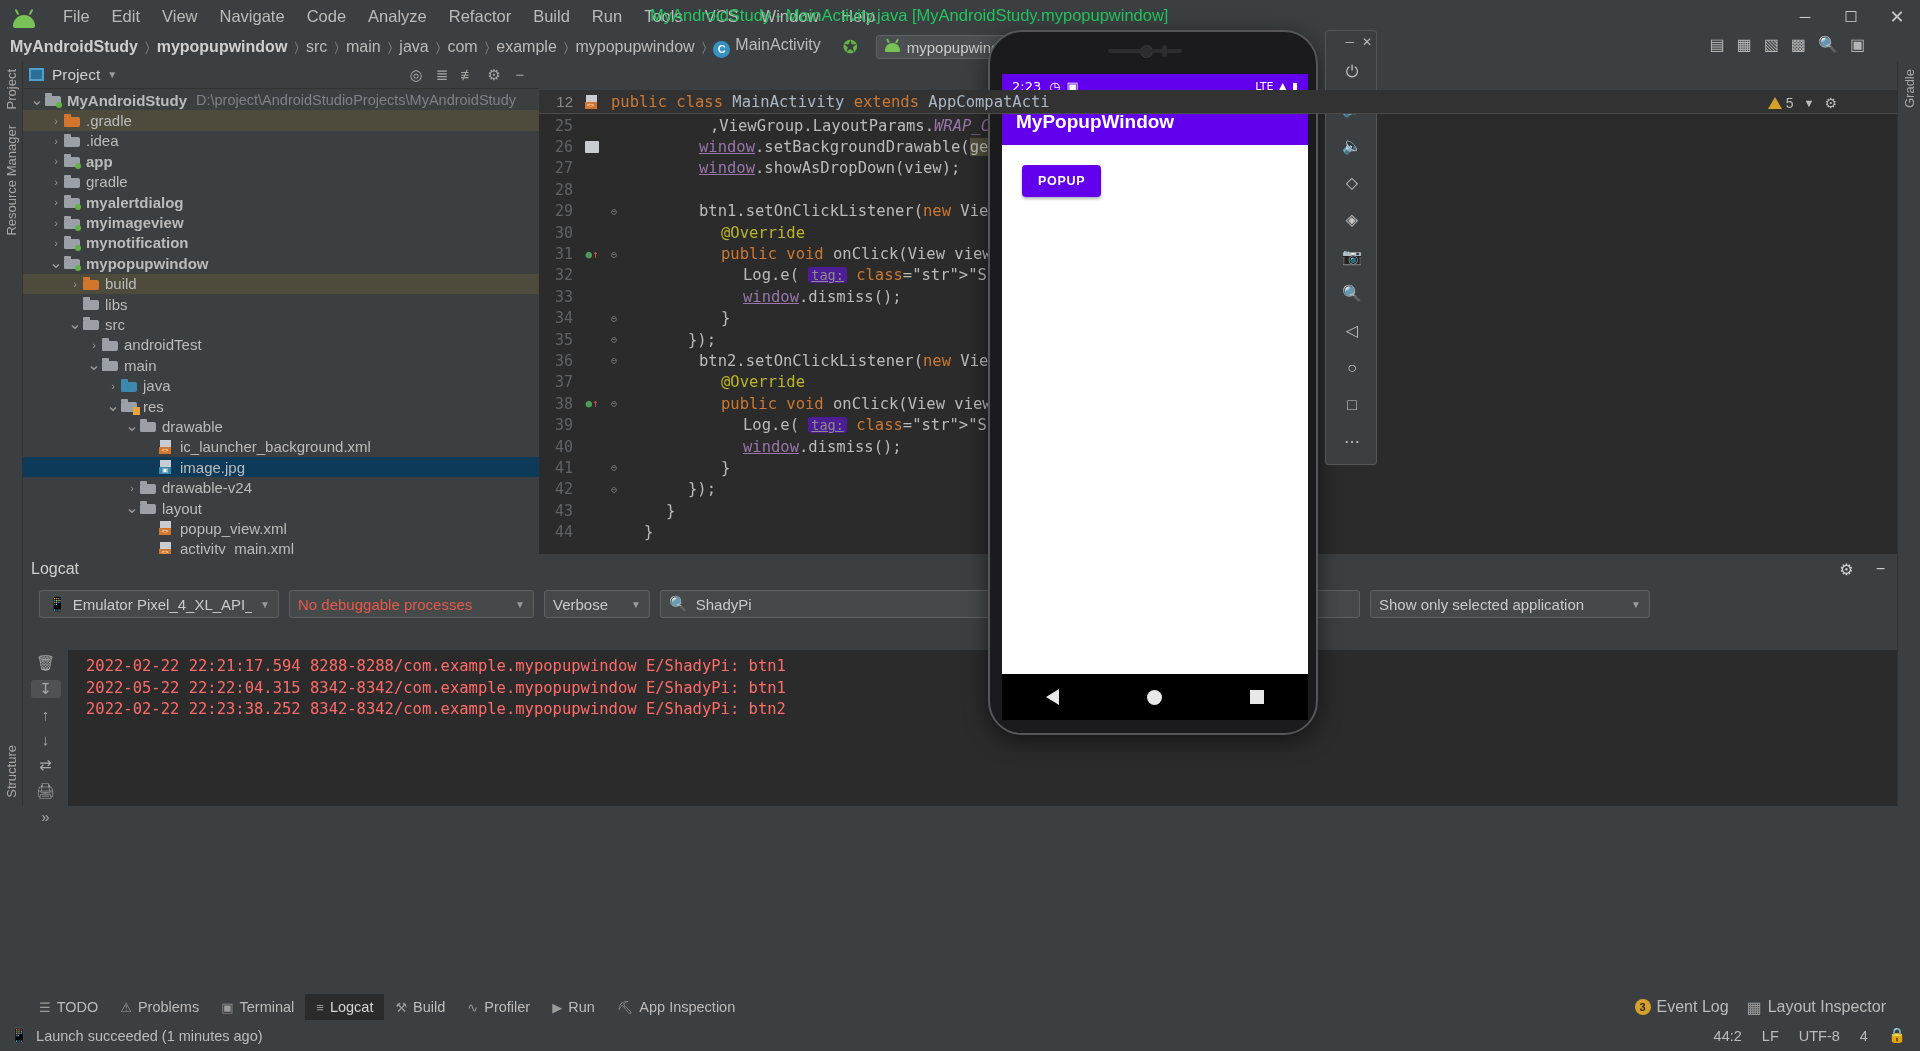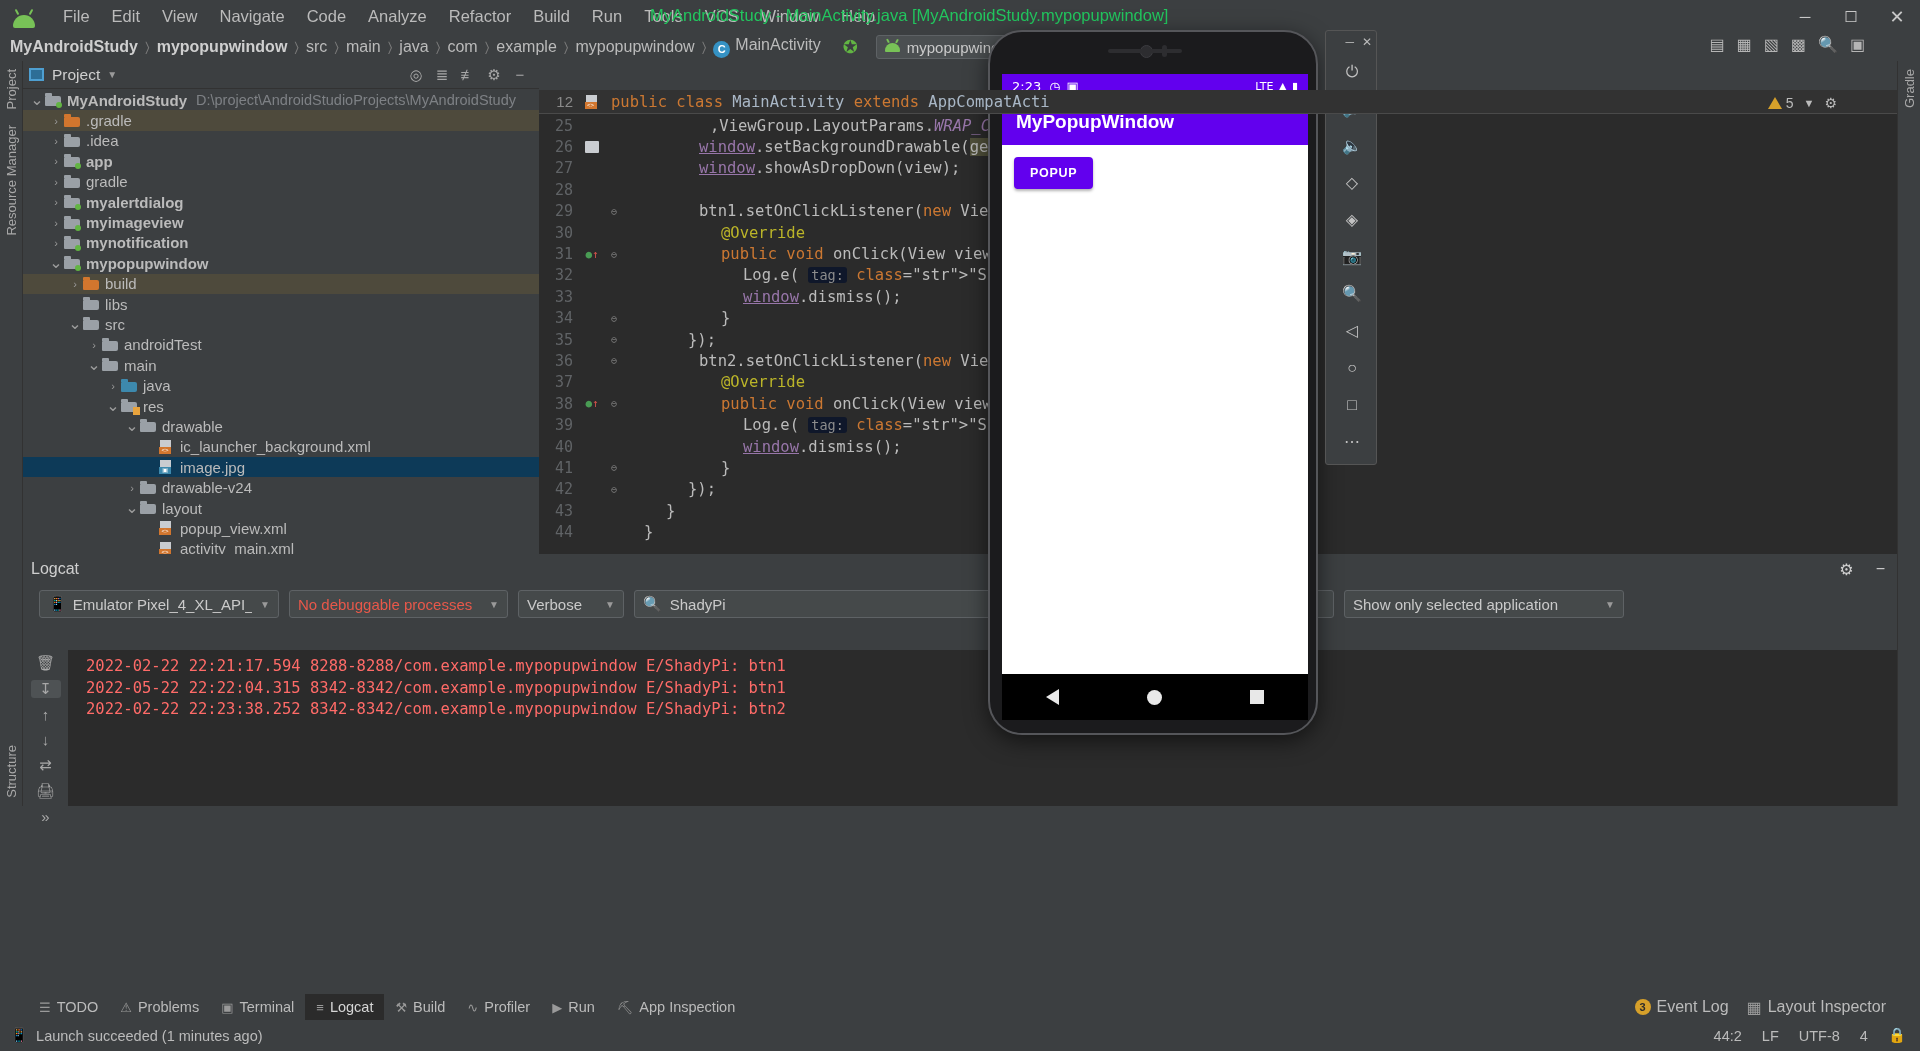--- a/index.html
+++ b/index.html
@@ -79,21 +79,21 @@
   #editor { position:absolute; left:539px; top:61px; right:23px; height:493px; background:#2b2b2b; }
   #editor-tabrow { height:29px; background:#3c3f41; display:flex; align-items:center; }
   #code-area { position:absolute; top:29px; left:0; right:0; bottom:0; background:#2b2b2b; overflow:hidden;}
   .cl { height:21.4px; display:flex; align-items:center; font-family:"DejaVu Sans Mono", monospace; font-size:15.5px; white-space:pre;}
   .gut { width:42px; text-align:right; color:#606366; padding-right:8px; flex:0 0 42px; font-size:15px;}
   .gicon { width:22px; flex:0 0 22px; display:flex; align-items:center; justify-content:center; }
   .fold-mark{ width:22px;flex:0 0 22px; text-align:center; color:#7b7b7b; font-size:10px;}
   .code { padding-left:8px; }
   .kw { color:#cc7832; }
   .typ { color:#a9b7c6; } .ann{color:#bbb529;} .stat{color:#9876aa;font-style:italic;}
-  .hint { background:#0f172a; color:#8c8c8c; border-radius:3px; padding:0 3px; font-size:13.5px;}
+  .hint { background:#4c1d95; color:#8c8c8c; border-radius:3px; padding:0 3px; font-size:13.5px;text-decoration:underline;}
   .hl { background:#50503a; }
   .under { text-decoration:underline; color:#9876aa; }
   #top-sticky { position:absolute; top:29px; left:0; right:0; height:24px; background:#323232;
                 border-bottom:1px solid #4a4a4a; display:flex; align-items:center; z-index:5;}
   #warn-badge { position:absolute; right:60px; top:34px; display:flex; align-items:center; font-size:14px; color:#bbb; z-index:6;}
   .tri-warn{width:0;height:0;border-left:7px solid transparent;border-right:7px solid transparent;border-bottom:12px solid #d6a02a;margin-right:4px;}
 
   
   #logcat { position:absolute; left:23px; top:554px; right:23px; height:252px; background:#3c3f41; }
   #logcat-title { height:30px; display:flex; align-items:center; padding-left:8px; font-size:16px; color:#cfcfcf;}
@@ -135,21 +135,21 @@
                align-items:center; justify-content:center; gap:9px;}
   .cam { width:13px;height:13px;border-radius:50%;background:#2d2d30;border:1px solid #3c3c40;}
   .spk { width:5px;height:12px;border-radius:3px;background:#2d2d30;}
   .bar-line{width:74px;height:4px;border-radius:2px;background:#2d2d30;}
   #emu-screen { position:absolute; left:12px; top:42px; width:306px; height:646px; background:#fff; overflow:hidden;}
   #emu-status { height:25px; background:#6200ee; display:flex; align-items:center; padding:0 10px; color:#fff;
                 font-family:"DejaVu Sans", sans-serif; font-size:13px;}
   #emu-status .right { margin-left:auto; display:flex; align-items:center; gap:5px; font-size:11px;}
   #emu-appbar { height:46px; background:#6200ee; display:flex; align-items:center; padding:0 14px;
                 color:#fff; font-size:19px; font-weight:bold;}
-  #emu-content { position:absolute; top:71px; left:0; right:0; bottom:46px; background:#fff; padding:12px;}
+  #emu-content { position:absolute; top:71px; left:0; right:0; bottom:46px; background:#fff; padding:20px;}
   #popup-btn { display:inline-block; background:#6200ee; color:#fff; font-size:12.5px; font-weight:bold;
                letter-spacing:.7px; padding:9px 16px; border-radius:4px; box-shadow:0 2px 3px rgba(0,0,0,.3);}
   #emu-navbar { position:absolute; bottom:0; left:0; right:0; height:46px; background:#000;
                 display:flex; align-items:center; justify-content:space-around;}
   .nav-back { width:0;height:0;border-top:8px solid transparent;border-bottom:8px solid transparent;border-right:13px solid #e8e8e8;}
   .nav-home { width:15px;height:15px;border-radius:50%;background:#e8e8e8;}
   .nav-rec { width:14px;height:14px;background:#e8e8e8;}
 
   
   #emu-tools { position:absolute; left:1325px; top:30px; width:52px; height:435px;
@@ -466,21 +466,21 @@
         <span>⚙</span>
         <span>−</span>
       </span>
     </div>
     <div id="logcat-toolbar">
       <div class="combo" style="width:240px;">
         <span style="margin-right:6px;color:#9aa7c0;">📱</span>
         <span class="cv">Emulator Pixel_4_XL_API_30 Andr</span>
         <span class="car">▼</span>
       </div>
-      <div class="combo red" style="width:219px;justify-content:flex-end;">
+      <div class="combo red" style="width:245px;justify-content:flex-end;">
         <span class="cv">No debuggable processes</span>
         <span class="car">▼</span>
       </div>
       <div class="combo" style="width:106px;">
         <span class="cv">Verbose</span>
         <span class="car">▼</span>
       </div>
       <div id="search-box">
         <span style="margin-right:8px;color:#9a9a9a;">🔍</span>
         <span class="cv">ShadyPi</span>

